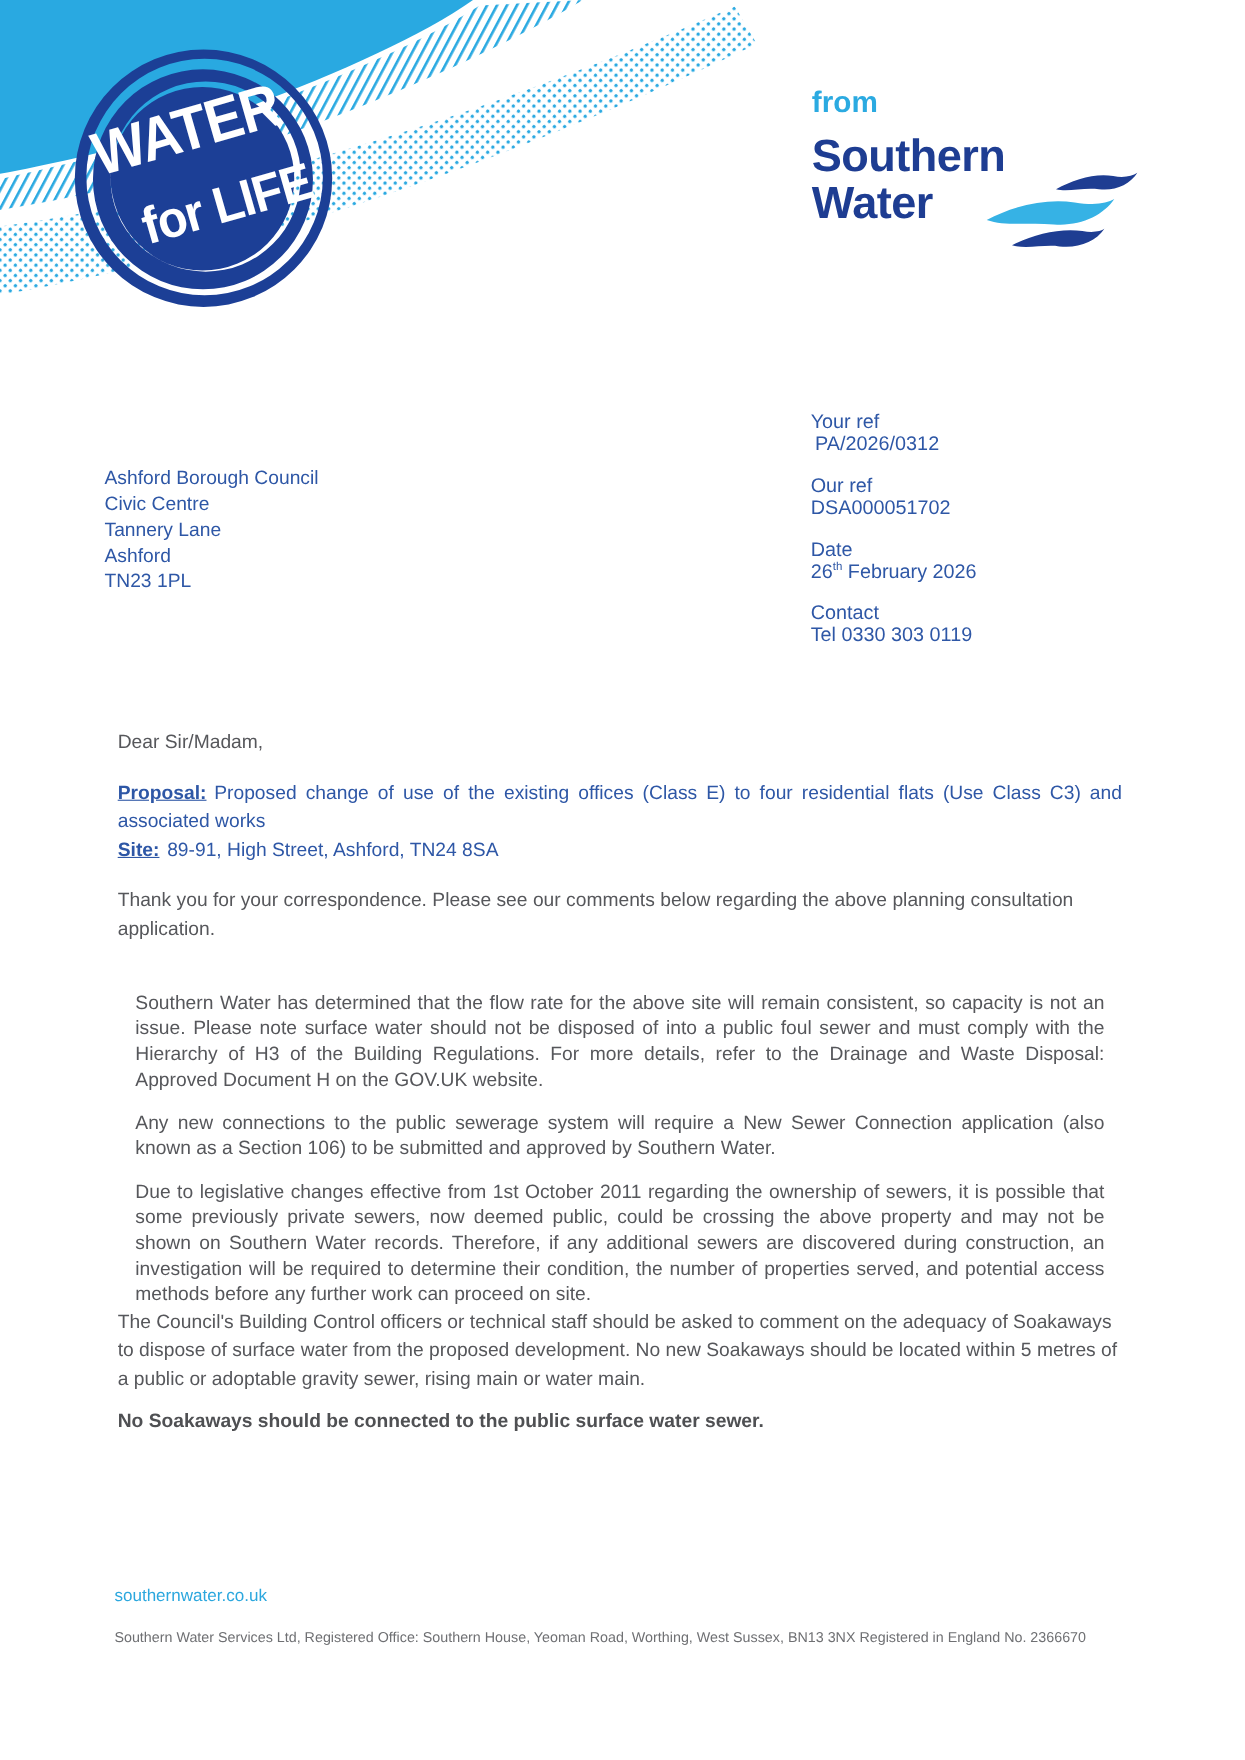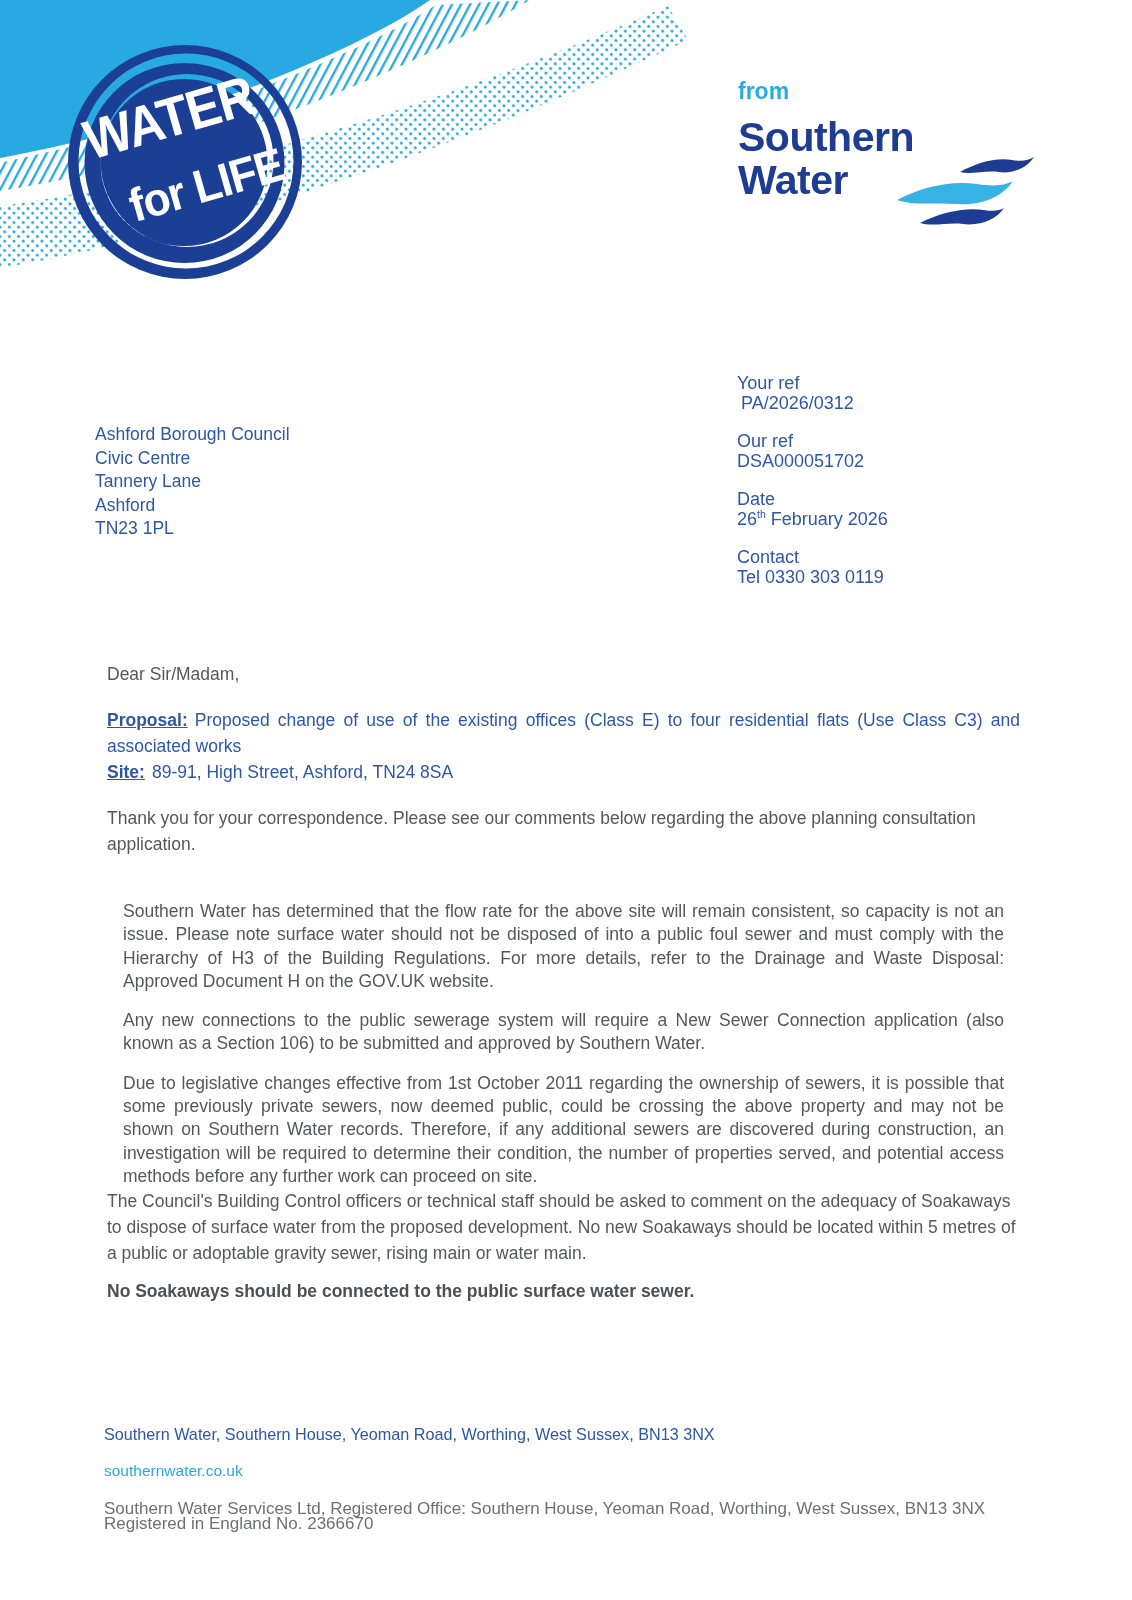--- a/index.html
+++ b/index.html
@@ -6,21 +6,21 @@
   body{
     width:1132px;height:1600px;position:relative;overflow:hidden;
     background:#ffffff;
     font-family:"Liberation Sans","DejaVu Sans",sans-serif;
     -webkit-font-smoothing:antialiased;
   }
   
   #header-art{position:absolute;left:0;top:0;width:1132px;height:300px;display:block;}
   
   .brand{position:absolute;left:738px;top:80px;}
-  .brand-from{font-size:23px;font-weight:bold;color:#2baae1;line-height:1;}
+  .brand-from{font-size:27px;font-weight:bold;color:#2baae1;line-height:1;}
   .brand-name{font-size:41px;font-weight:bold;color:#1e3d92;line-height:1.06;letter-spacing:-0.5px;}
   .brand-name.first{margin-top:13px;}
   
   .recipient{position:absolute;left:95px;top:423px;color:#2e57a6;font-size:17.5px;line-height:23.5px;}
   
   .meta{position:absolute;left:737px;top:373px;color:#2e57a6;font-size:18px;line-height:20px;}
   .meta-group{margin-bottom:18px;}
   .meta-value.indent{padding-left:4px;}
   sup{font-size:0.58em;vertical-align:super;line-height:0;}
   
@@ -38,21 +38,21 @@
   .after-lbl{margin-left:7px;}
   .para-thanks{margin:20px 0 0 0;line-height:26px;}
   .para-just{margin:16px;line-height:23.3px;text-align:justify;}
   .soak-heading{margin:0 0 27px 0;font-size:18px;font-weight:bold;text-decoration:underline;color:#4f5053;}
   .soak-para{margin:0;line-height:26px;}
   .bold-note{margin:12px 0 0 0;font-weight:bold;color:#4f5053;line-height:26px;}
   
   .footer{position:absolute;left:104px;top:1424px;width:950px;}
   .footer-address{color:#2e57a6;font-size:16.2px;line-height:20px;margin:0;}
   .footer-site{color:#2ba7de;font-size:15.5px;line-height:20px;margin:17px 0 0 0;text-decoration:none;display:inline-block;}
-  .footer-legal{color:#6f7073;font-size:17px;line-height:15px;margin:20px 0 0 0;}
+  .footer-legal{color:#6f7073;font-size:13px;line-height:15px;margin:20px 0 0 0;}
 </style>
 </head>
 <body>
 
 <svg id="header-art" viewBox="0 0 1132 300" xmlns="http://www.w3.org/2000/svg">
   <defs>
     <pattern id="hatch" width="8" height="8" patternUnits="userSpaceOnUse" patternTransform="rotate(28)">
       <rect x="0" y="0" width="2.4" height="8" fill="#2aa9e1"></rect>
     </pattern>
     <pattern id="dots" width="6.6" height="6.6" patternUnits="userSpaceOnUse" patternTransform="rotate(45)">
@@ -139,16 +139,15 @@
   <p class="para-just">Any new connections to the public sewerage system will require a New Sewer Connection application (also known as a Section 106) to be submitted and approved by Southern Water.</p>
   <p class="para-just">Due to legislative changes effective from 1st October 2011 regarding the ownership of sewers, it is possible that some previously private sewers, now deemed public, could be crossing the above property and may not be shown on Southern Water records. Therefore, if any additional sewers are discovered during construction, an investigation will be required to determine their condition, the number of properties served, and potential access methods before any further work can proceed on site.</p>
 </div>
 
 <div class="chunk fs-body gray" id="chunk-soak">
   <p class="soak-para">The Council's Building Control officers or technical staff should be asked to comment on the adequacy of Soakaways to dispose of surface water from the proposed development. No new Soakaways should be located within 5 metres of a public or adoptable gravity sewer, rising main or water main.</p>
   <p class="bold-note">No Soakaways should be connected to the public surface water sewer.</p>
 </div>
 
 <div class="footer">
-  <p class="footer-address">Southern Water, Southern House, Yeoman Road, Worthing, West Sussex, BN13 3NX</p>
   <a href="#" class="footer-site">southernwater.co.uk</a>
   <p class="footer-legal">Southern Water Services Ltd, Registered Office: Southern House, Yeoman Road, Worthing, West Sussex, BN13 3NX Registered in England No. 2366670</p>
 </div>
 
 </body></html>

